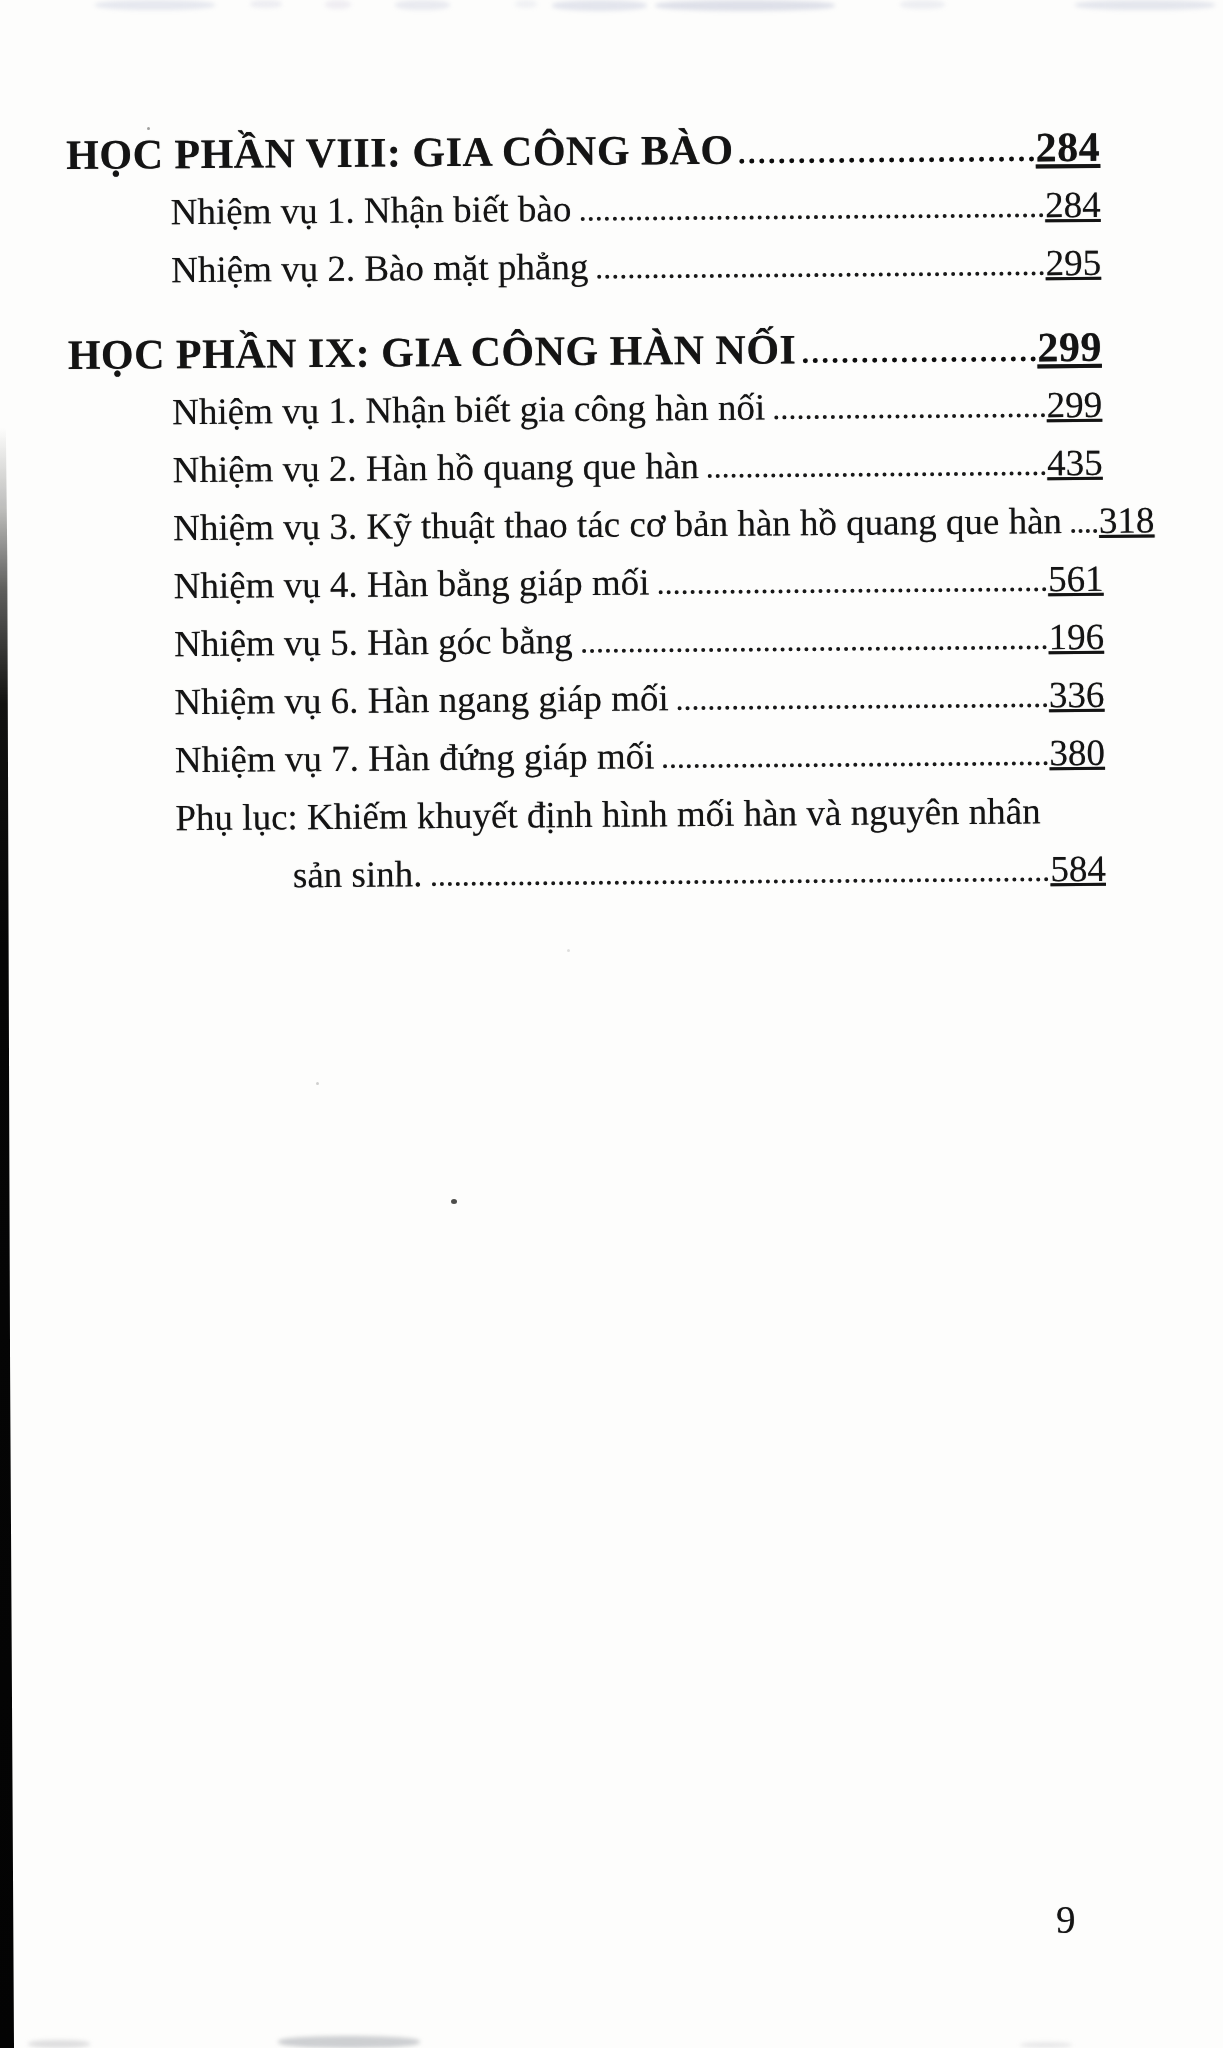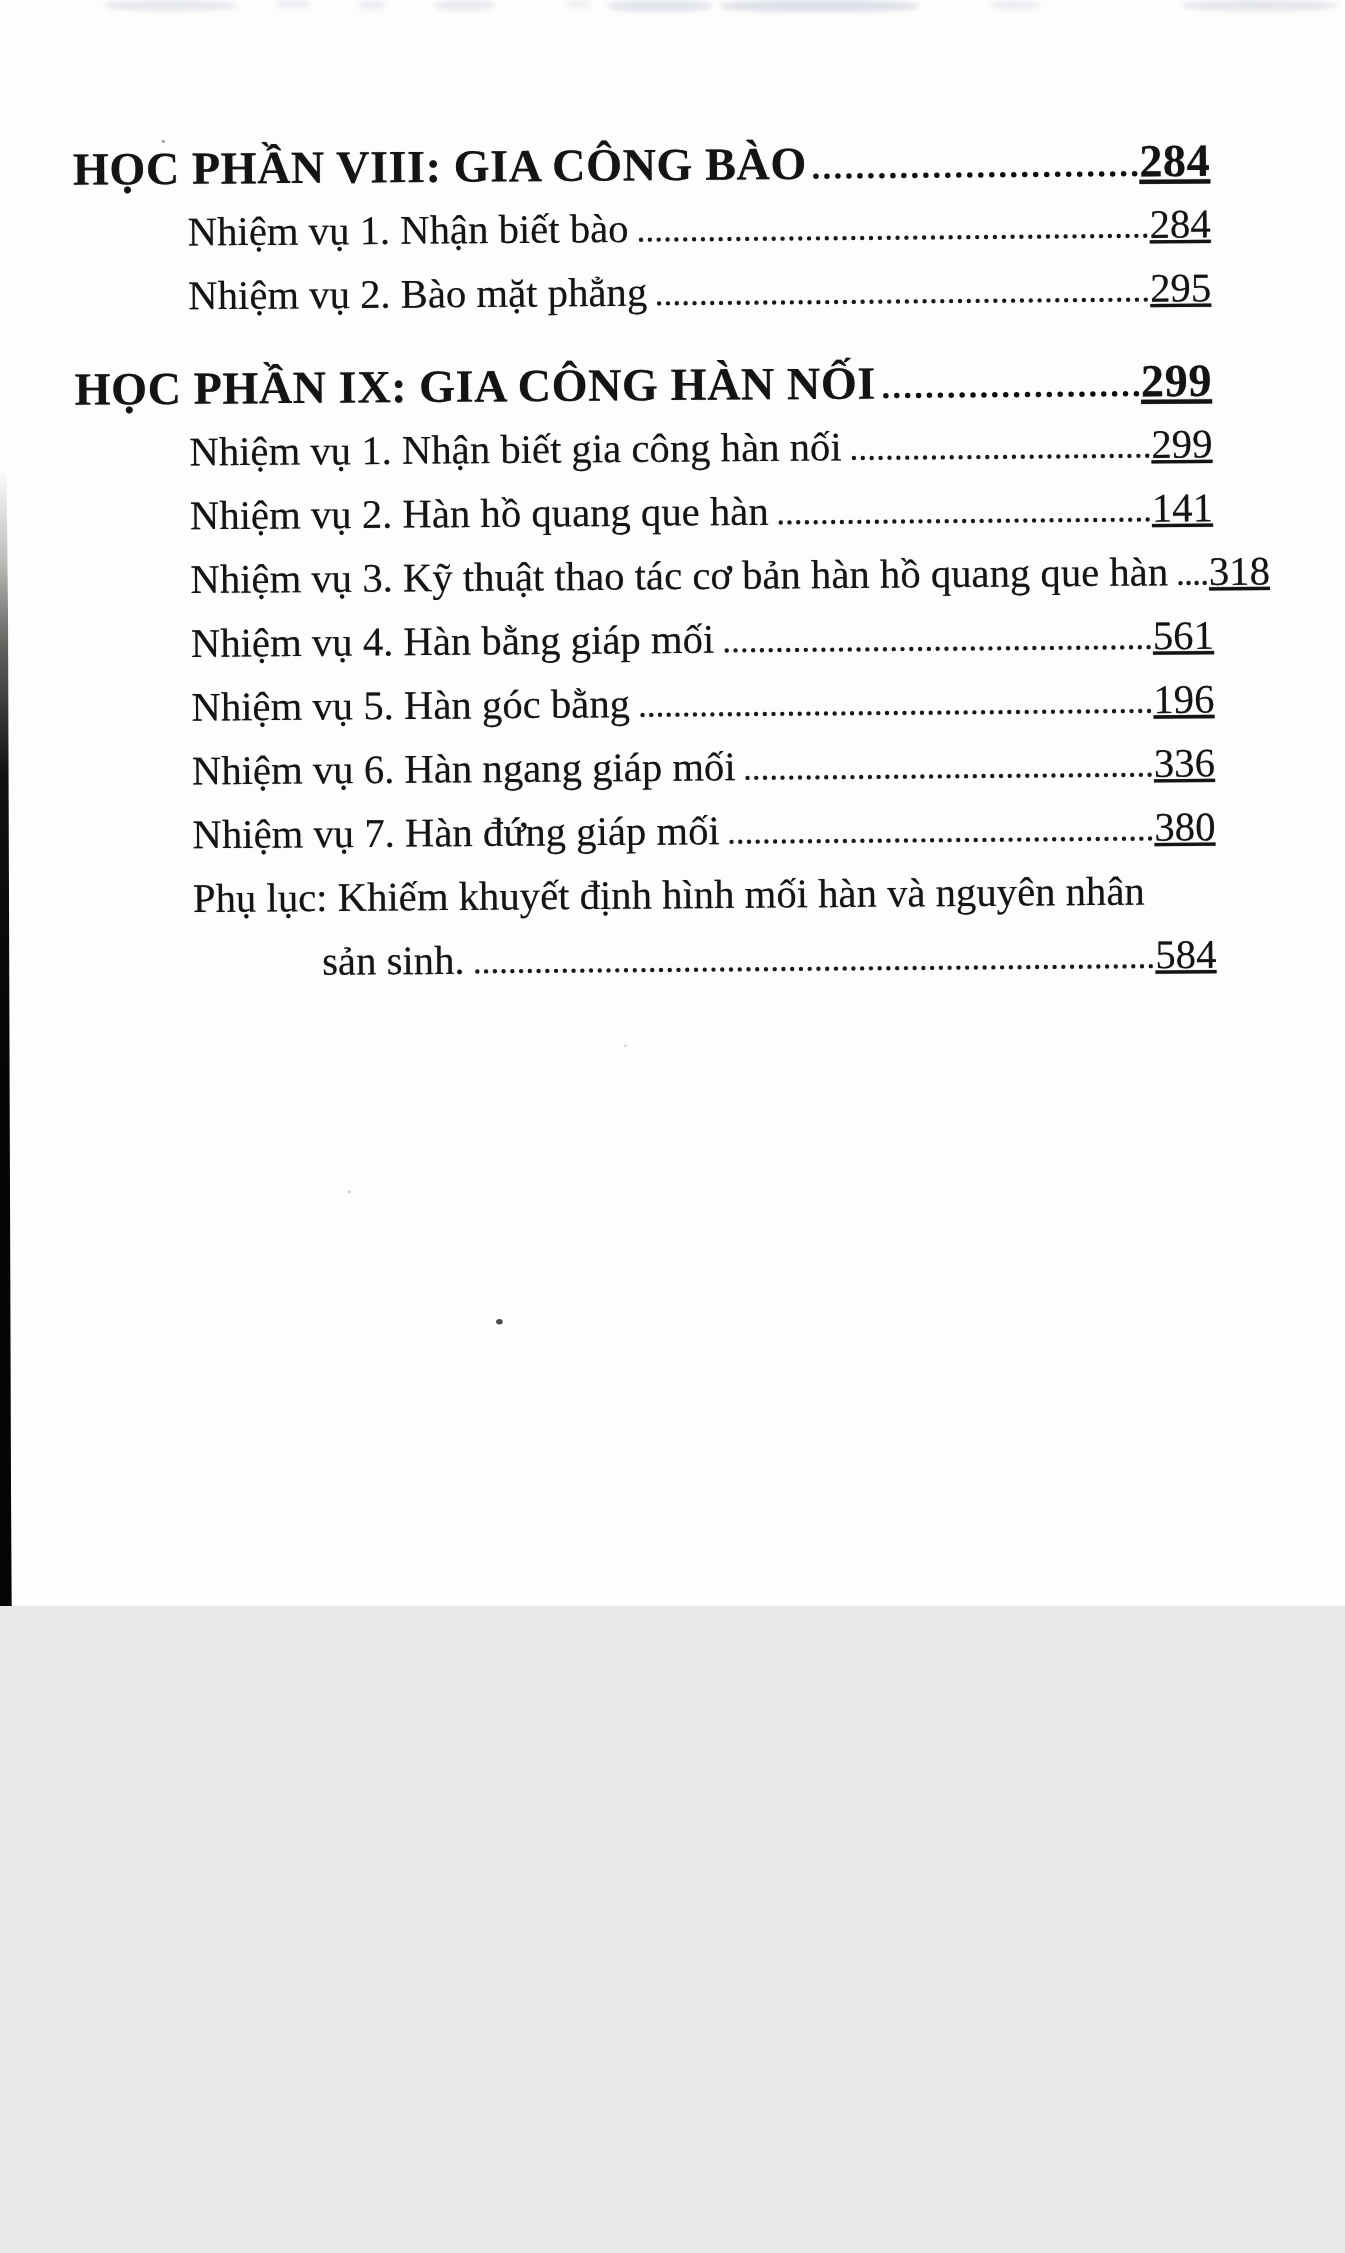--- a/index.html
+++ b/index.html
@@ -1,19 +1,19 @@
 <!DOCTYPE html>
 <html><head>
 <meta charset="utf-8">
 <style>
   html, body { margin: 0; padding: 0; background: #e8e8e8; }
   .canvas {
     position: relative;
     width: 1223px;
-    height: 1460px;
+    height: 2048px;
     background: #fdfdfc;
     overflow: hidden;
     font-family: "Liberation Serif", "DejaVu Serif", serif;
     color: #141414;
     text-align: center;
   }
 
   
   .toc {
     position: absolute;
@@ -133,21 +133,21 @@
       <span class="pg">299</span>
     </div>
     <div class="row entry">
       <span>Nhiệm vụ 1. Nhận biết gia công hàn nối</span>
       <span class="leader"></span>
       <span class="pg">299</span>
     </div>
     <div class="row entry">
       <span>Nhiệm vụ 2. Hàn hồ quang que hàn</span>
       <span class="leader"></span>
-      <span class="pg">141</span>
+      <span class="pg">435</span>
     </div>
     <div class="row entry">
       <span>Nhiệm vụ 3. Kỹ thuật thao tác cơ bản hàn hồ quang que hàn</span>
       <span class="leader"></span>
       <span class="pg">318</span>
     </div>
     <div class="row entry">
       <span>Nhiệm vụ 4. Hàn bằng giáp mối</span>
       <span class="leader"></span>
       <span class="pg">561</span>

